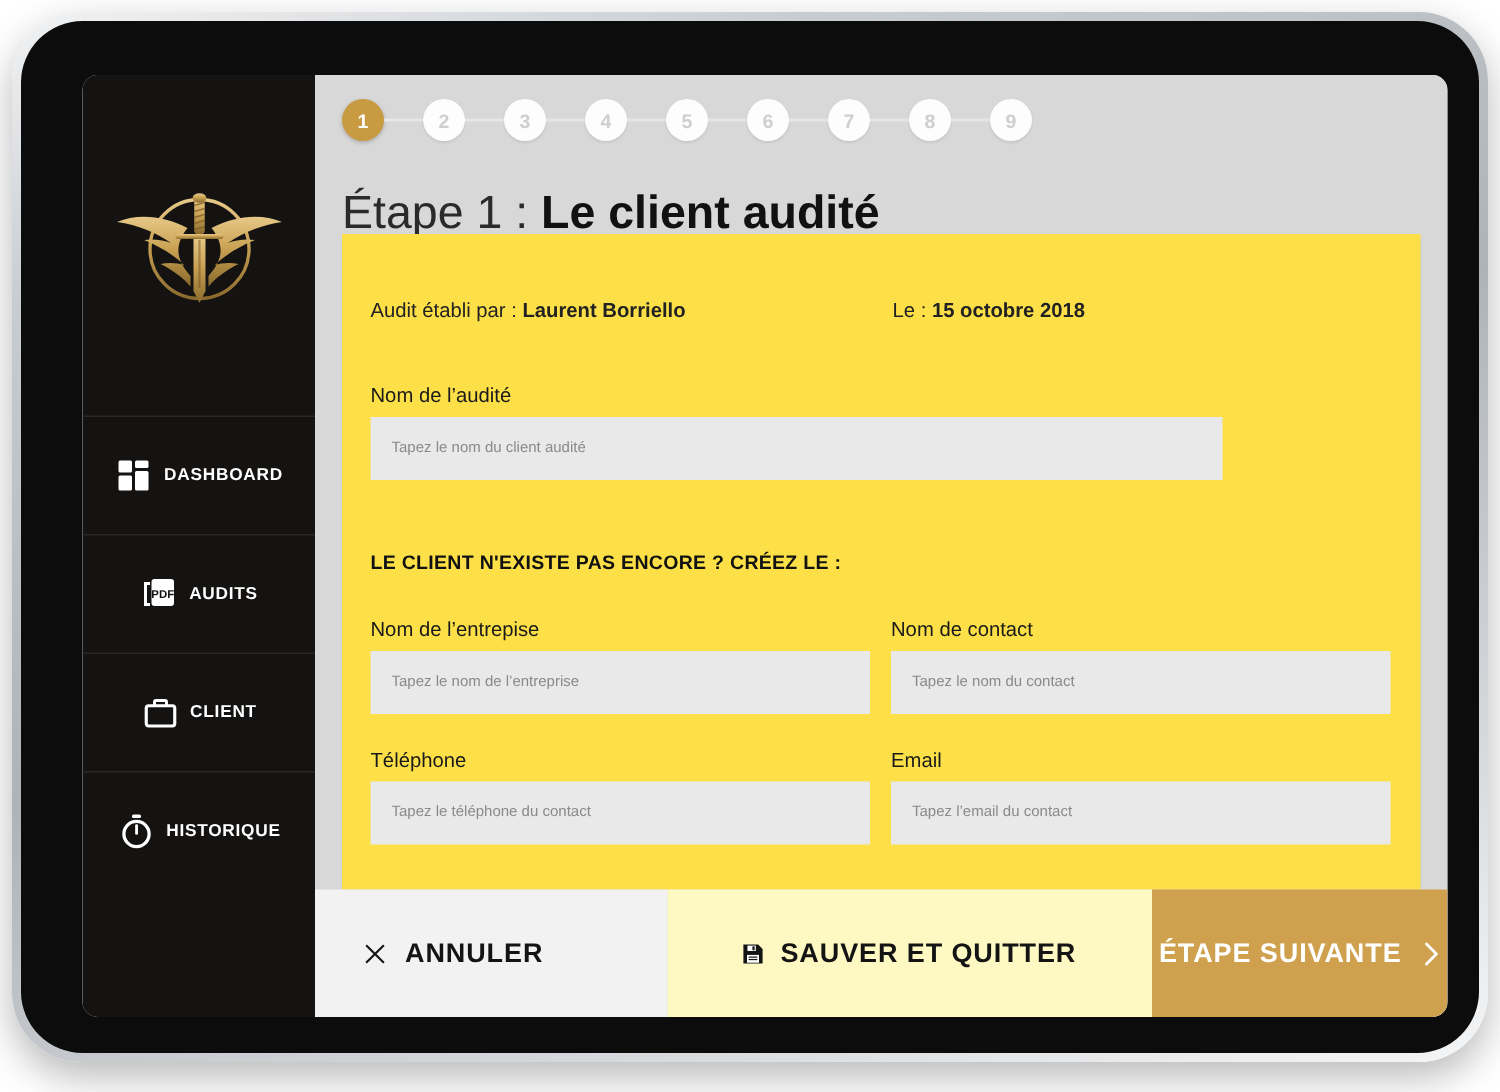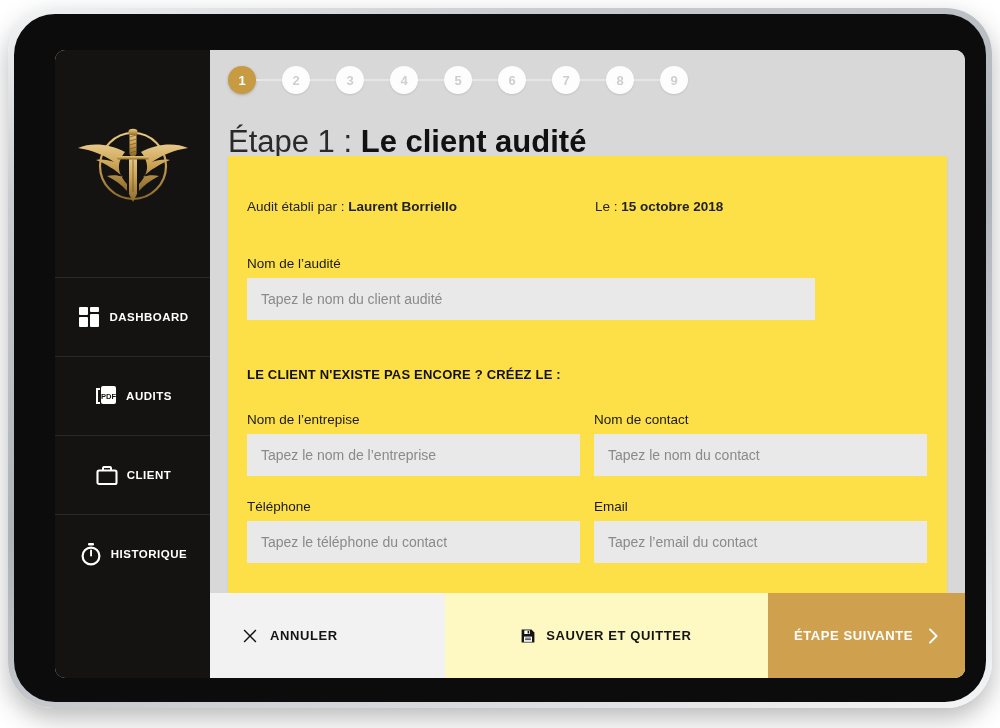--- a/index.html
+++ b/index.html
@@ -173,21 +173,21 @@
   .field-label {
     font-size: 13.5px;
     color: #1a1a1a;
     margin-bottom: 7px;
   }
   .field-input {
     background: #e9e9e9;
     height: 42px;
     line-height: 42px;
     padding: 0 0 0 14px;
-    font-size: 14px;
+    font-size: 10px;
     color: #8a8a8a;
     cursor: text;
     overflow: hidden;
     white-space: nowrap;
   }
 
   #field-audite {
     position: absolute;
     left: 19px;
     top: 100px;
@@ -219,21 +219,21 @@
     left: 0;
     bottom: 0;
     width: 755px;
     height: 85px;
     display: flex;
   }
   .action-btn {
     height: 85px;
     display: flex;
     align-items: center;
-    font-size: 13px;
+    font-size: 18px;
     font-weight: bold;
     letter-spacing: 0.6px;
     cursor: pointer;
     user-select: none;
   }
   #btn-cancel {
     width: 211px;
     background: #f2f2f2;
     color: #141414;
     padding-left: 33px;

